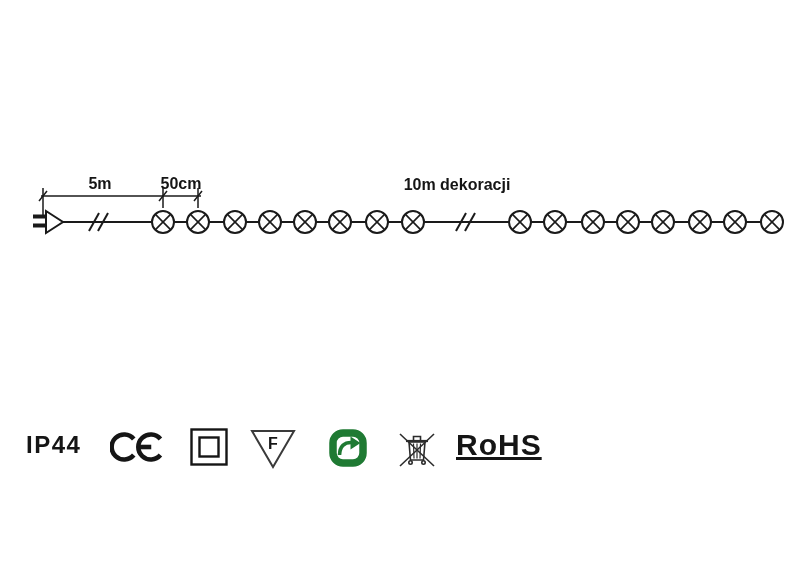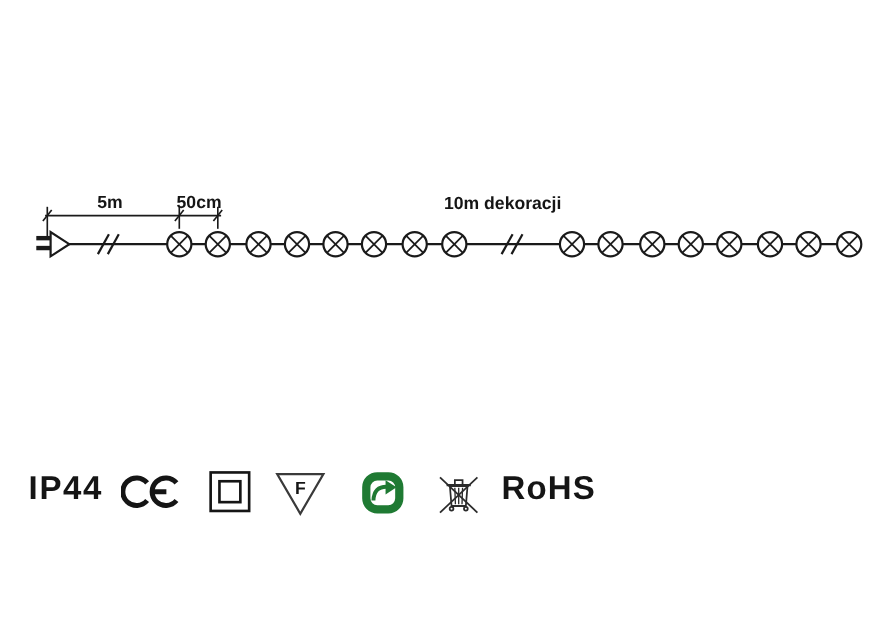--- a/index.html
+++ b/index.html
@@ -6,22 +6,22 @@
   .page{
     position:relative;
     width:800px;height:570px;
     background:#ffffff;
     font-family:"Liberation Sans", sans-serif;
     overflow:hidden;
   }
   svg text{font-family:"Liberation Sans", sans-serif;}
   .diagram-svg{position:absolute;left:0;top:0;}
   .badge-row-item{position:absolute;color:#151515;}
-  .txt-ip    {left:26px;  top:424px; font-size:30px; font-weight:700; letter-spacing:1.5px; line-height:42px;}
-  .txt-rohs  {left:456px; top:424px; font-size:30px; font-weight:700; letter-spacing:1px;   line-height:42px;}
+  .txt-ip    {left:26px;  top:424px; font-size:24px; font-weight:700; letter-spacing:1.5px; line-height:42px;}
+  .txt-rohs  {left:456px; top:424px; font-size:30px; font-weight:700; letter-spacing:1px;   line-height:42px;text-decoration:underline;}
   .txt-model {left:643px; top:422px; font-size:31px; font-weight:700; letter-spacing:1px;   line-height:42px;}
   .icon-box{position:absolute;}
   .ce-box     {left:110px; top:429px;}
   .sq-box     {left:189px; top:427px;}
   .tri-box    {left:250px; top:428px;}
   .green-box  {left:328px; top:428px;}
   .bin-box    {left:396px; top:426px;}
 </style>
 </head>
 <body>

